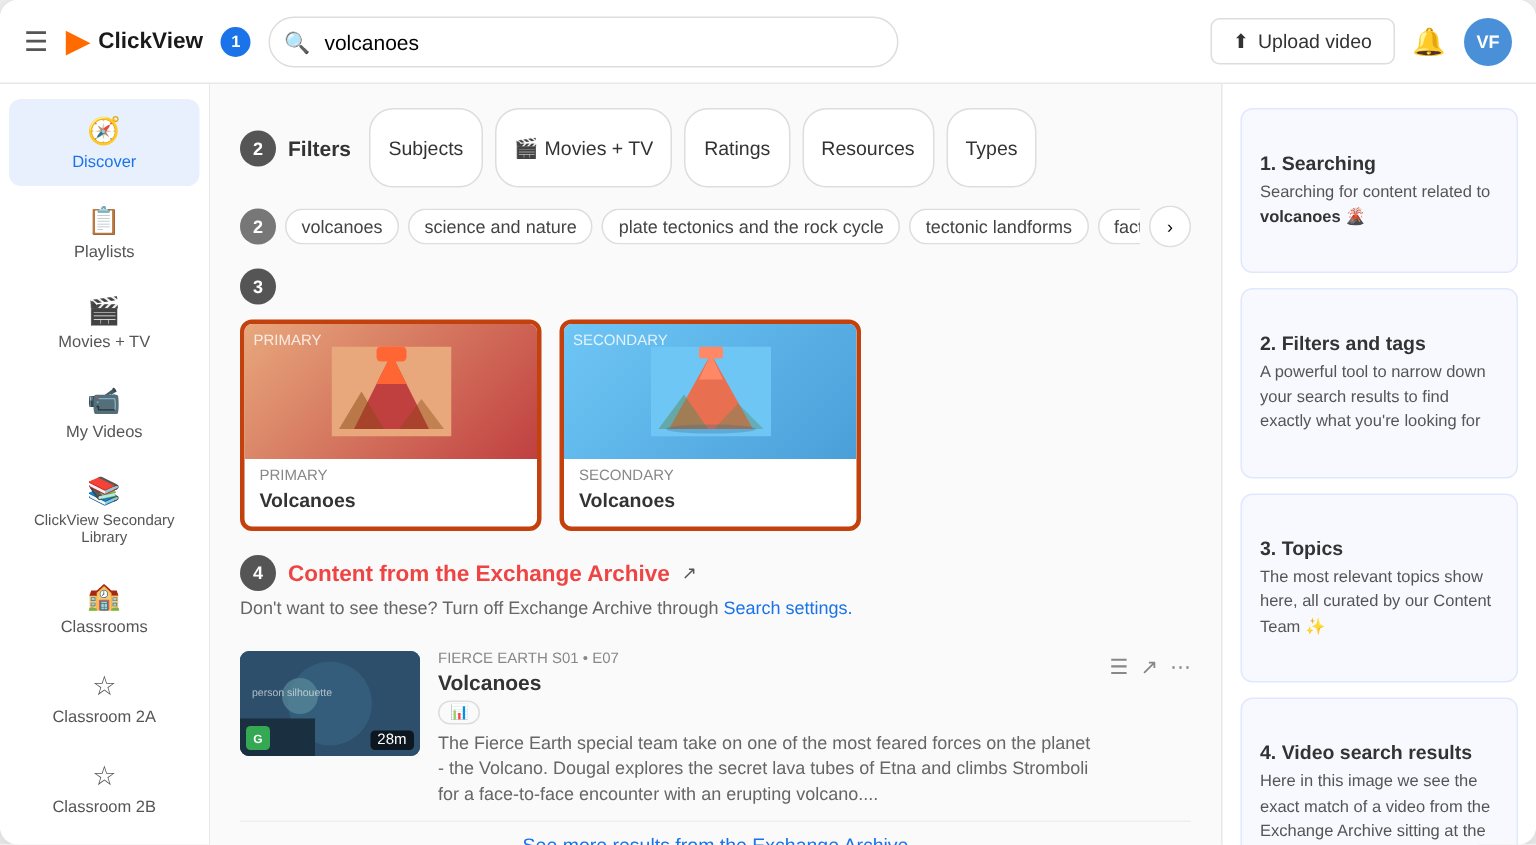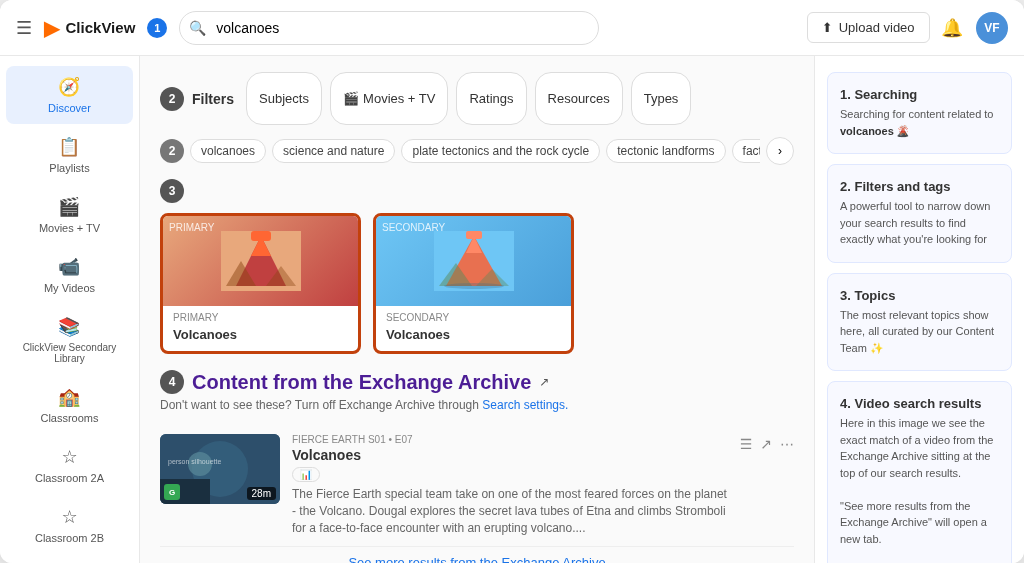--- a/index.html
+++ b/index.html
@@ -57,21 +57,21 @@
     .topic-card-image { height: 90px; background: linear-gradient(135deg, #e8a87c, #c04040); display: flex; align-items: center; justify-content: center; position: relative; overflow: hidden; }
     .topic-card-image.secondary { background: linear-gradient(135deg, #6ec6f5, #4a9fd9); }
     .topic-label-top { position: absolute; top: 6px; left: 6px; font-size: 10px; color: rgba(255,255,255,0.8); text-transform: uppercase; }
     .topic-card-body { padding: 6px 10px 8px; }
     .topic-tag { font-size: 10px; color: #888; text-transform: uppercase; display: block; margin-bottom: 2px; }
     .topic-title { font-size: 13px; font-weight: 600; color: #333; }
 
     
     .archive-section { margin-bottom: 12px; }
     .archive-header { display: flex; align-items: center; gap: 8px; margin-bottom: 4px; }
-    .archive-title { font-size: 20px; font-weight: 600; color: #4c1d95; }
+    .archive-title { font-size: 15px; font-weight: 600; color: #ef4444; }
     .archive-link-icon { font-size: 12px; color: #555; }
     .archive-note { font-size: 12px; color: #666; margin-bottom: 12px; }
     .archive-note a { color: #1a73e8; cursor: pointer; }
 
     
     .video-card { display: flex; gap: 12px; padding: 10px 0; border-bottom: 1px solid #eee; align-items: flex-start; }
     .video-thumb { width: 120px; height: 70px; border-radius: 6px; flex-shrink: 0; overflow: hidden; position: relative; }
     .thumb-bg { width: 100%; height: 100%; display: flex; align-items: center; justify-content: center; }
     .thumb-bg.earth { background: linear-gradient(135deg, #3a6b8a, #2d4f6b); }
     .thumb-bg.facts { background: linear-gradient(135deg, #e8c44a, #d4872a); }
@@ -82,21 +82,21 @@
     .video-title { font-size: 14px; font-weight: 600; color: #333; margin-bottom: 4px; }
     .video-tags { display: flex; gap: 4px; margin-bottom: 4px; flex-wrap: wrap; }
     .video-tag { padding: 1px 7px; border-radius: 10px; font-size: 10px; border: 1px solid #ddd; color: #555; }
     .video-desc { font-size: 12px; color: #666; line-height: 1.4; }
     .video-actions { display: flex; gap: 8px; align-items: flex-start; padding-top: 2px; }
     .action-icon { font-size: 14px; color: #888; cursor: pointer; }
     .see-more-link { text-align: center; font-size: 13px; color: #1a73e8; padding: 8px 0; cursor: pointer; }
 
     
     .right-panel { width: 210px; background: #fff; border-left: 1px solid #e8e8e8; flex-shrink: 0; overflow-y: auto; padding: 16px 12px; }
-    .tip-card { background: #f8f9ff; border: 1px solid #e0e8ff; border-radius: 8px; padding: 14px 12px; margin-bottom: 10px; }
+    .tip-card { background: #f8f9ff; border: 1px solid #e0e8ff; border-radius: 8px; padding: 28px 12px; margin-bottom: 10px; }
     .tip-title { font-size: 13px; font-weight: 600; color: #333; margin-bottom: 4px; }
     .tip-body { font-size: 11px; color: #555; line-height: 1.5; }
     .tip-body strong { color: #333; }
   </style>
 </head>
 <body>
 
 <div class="app-container">
 
   <div class="header">

